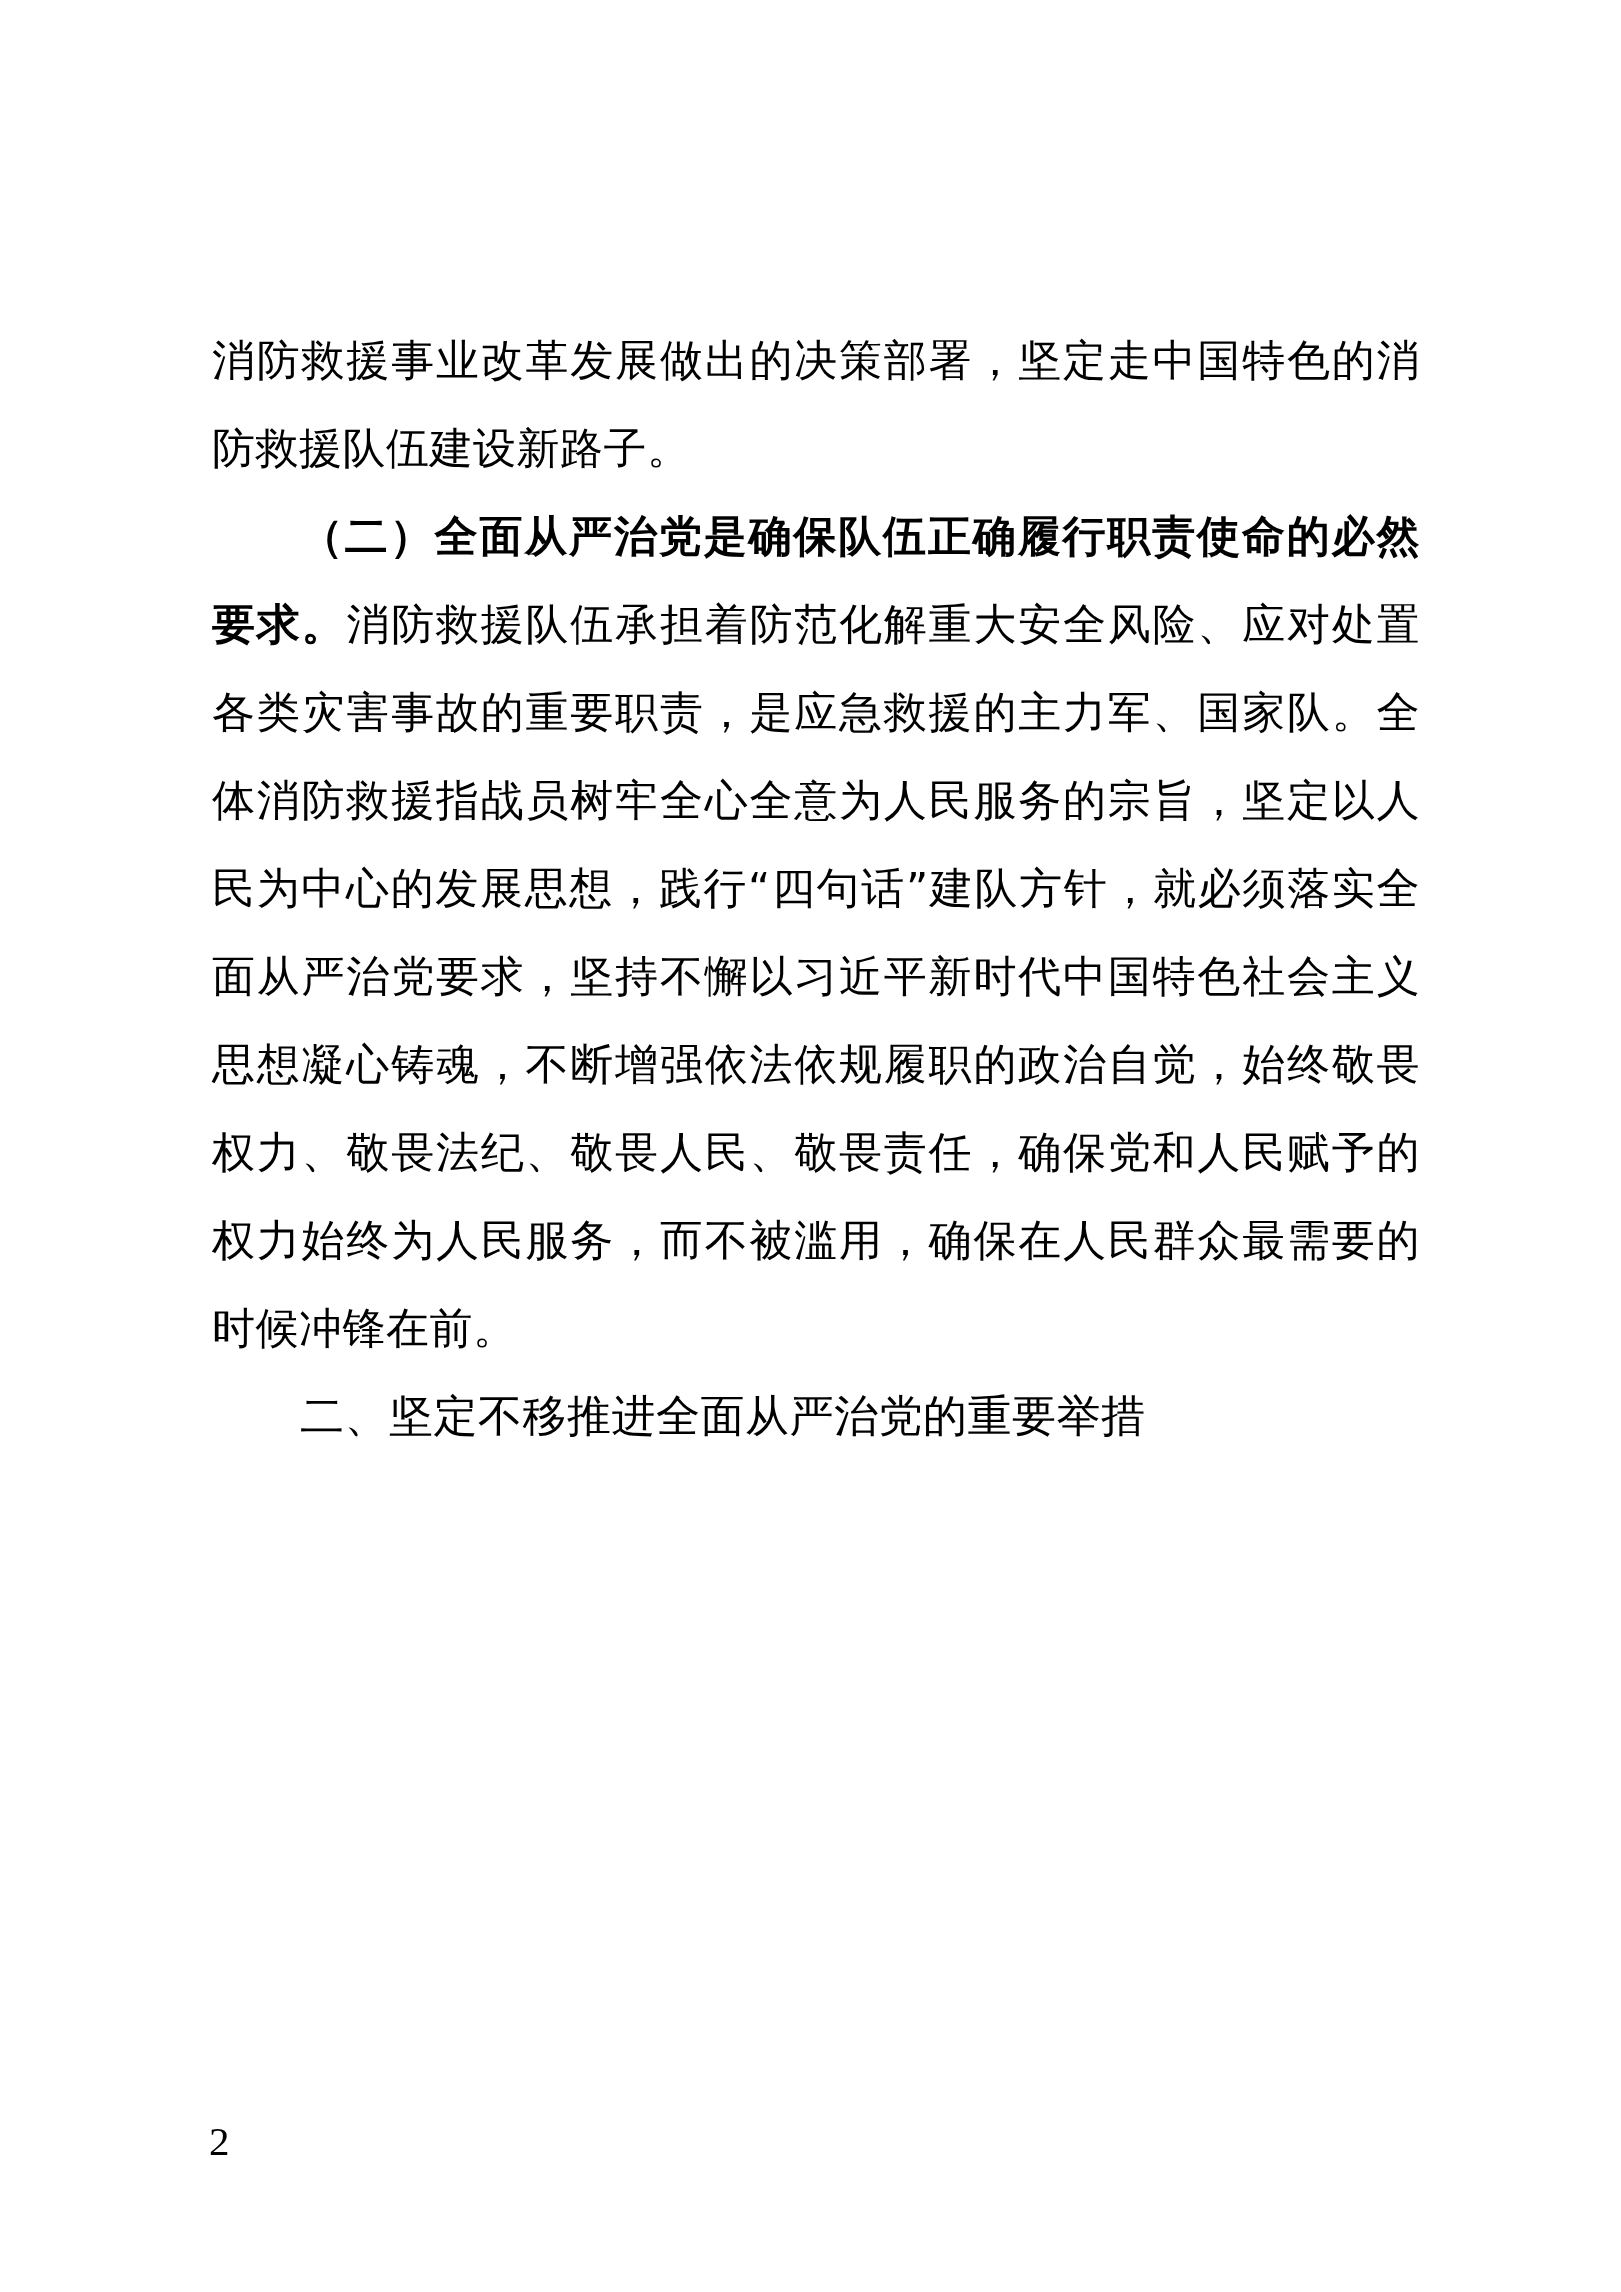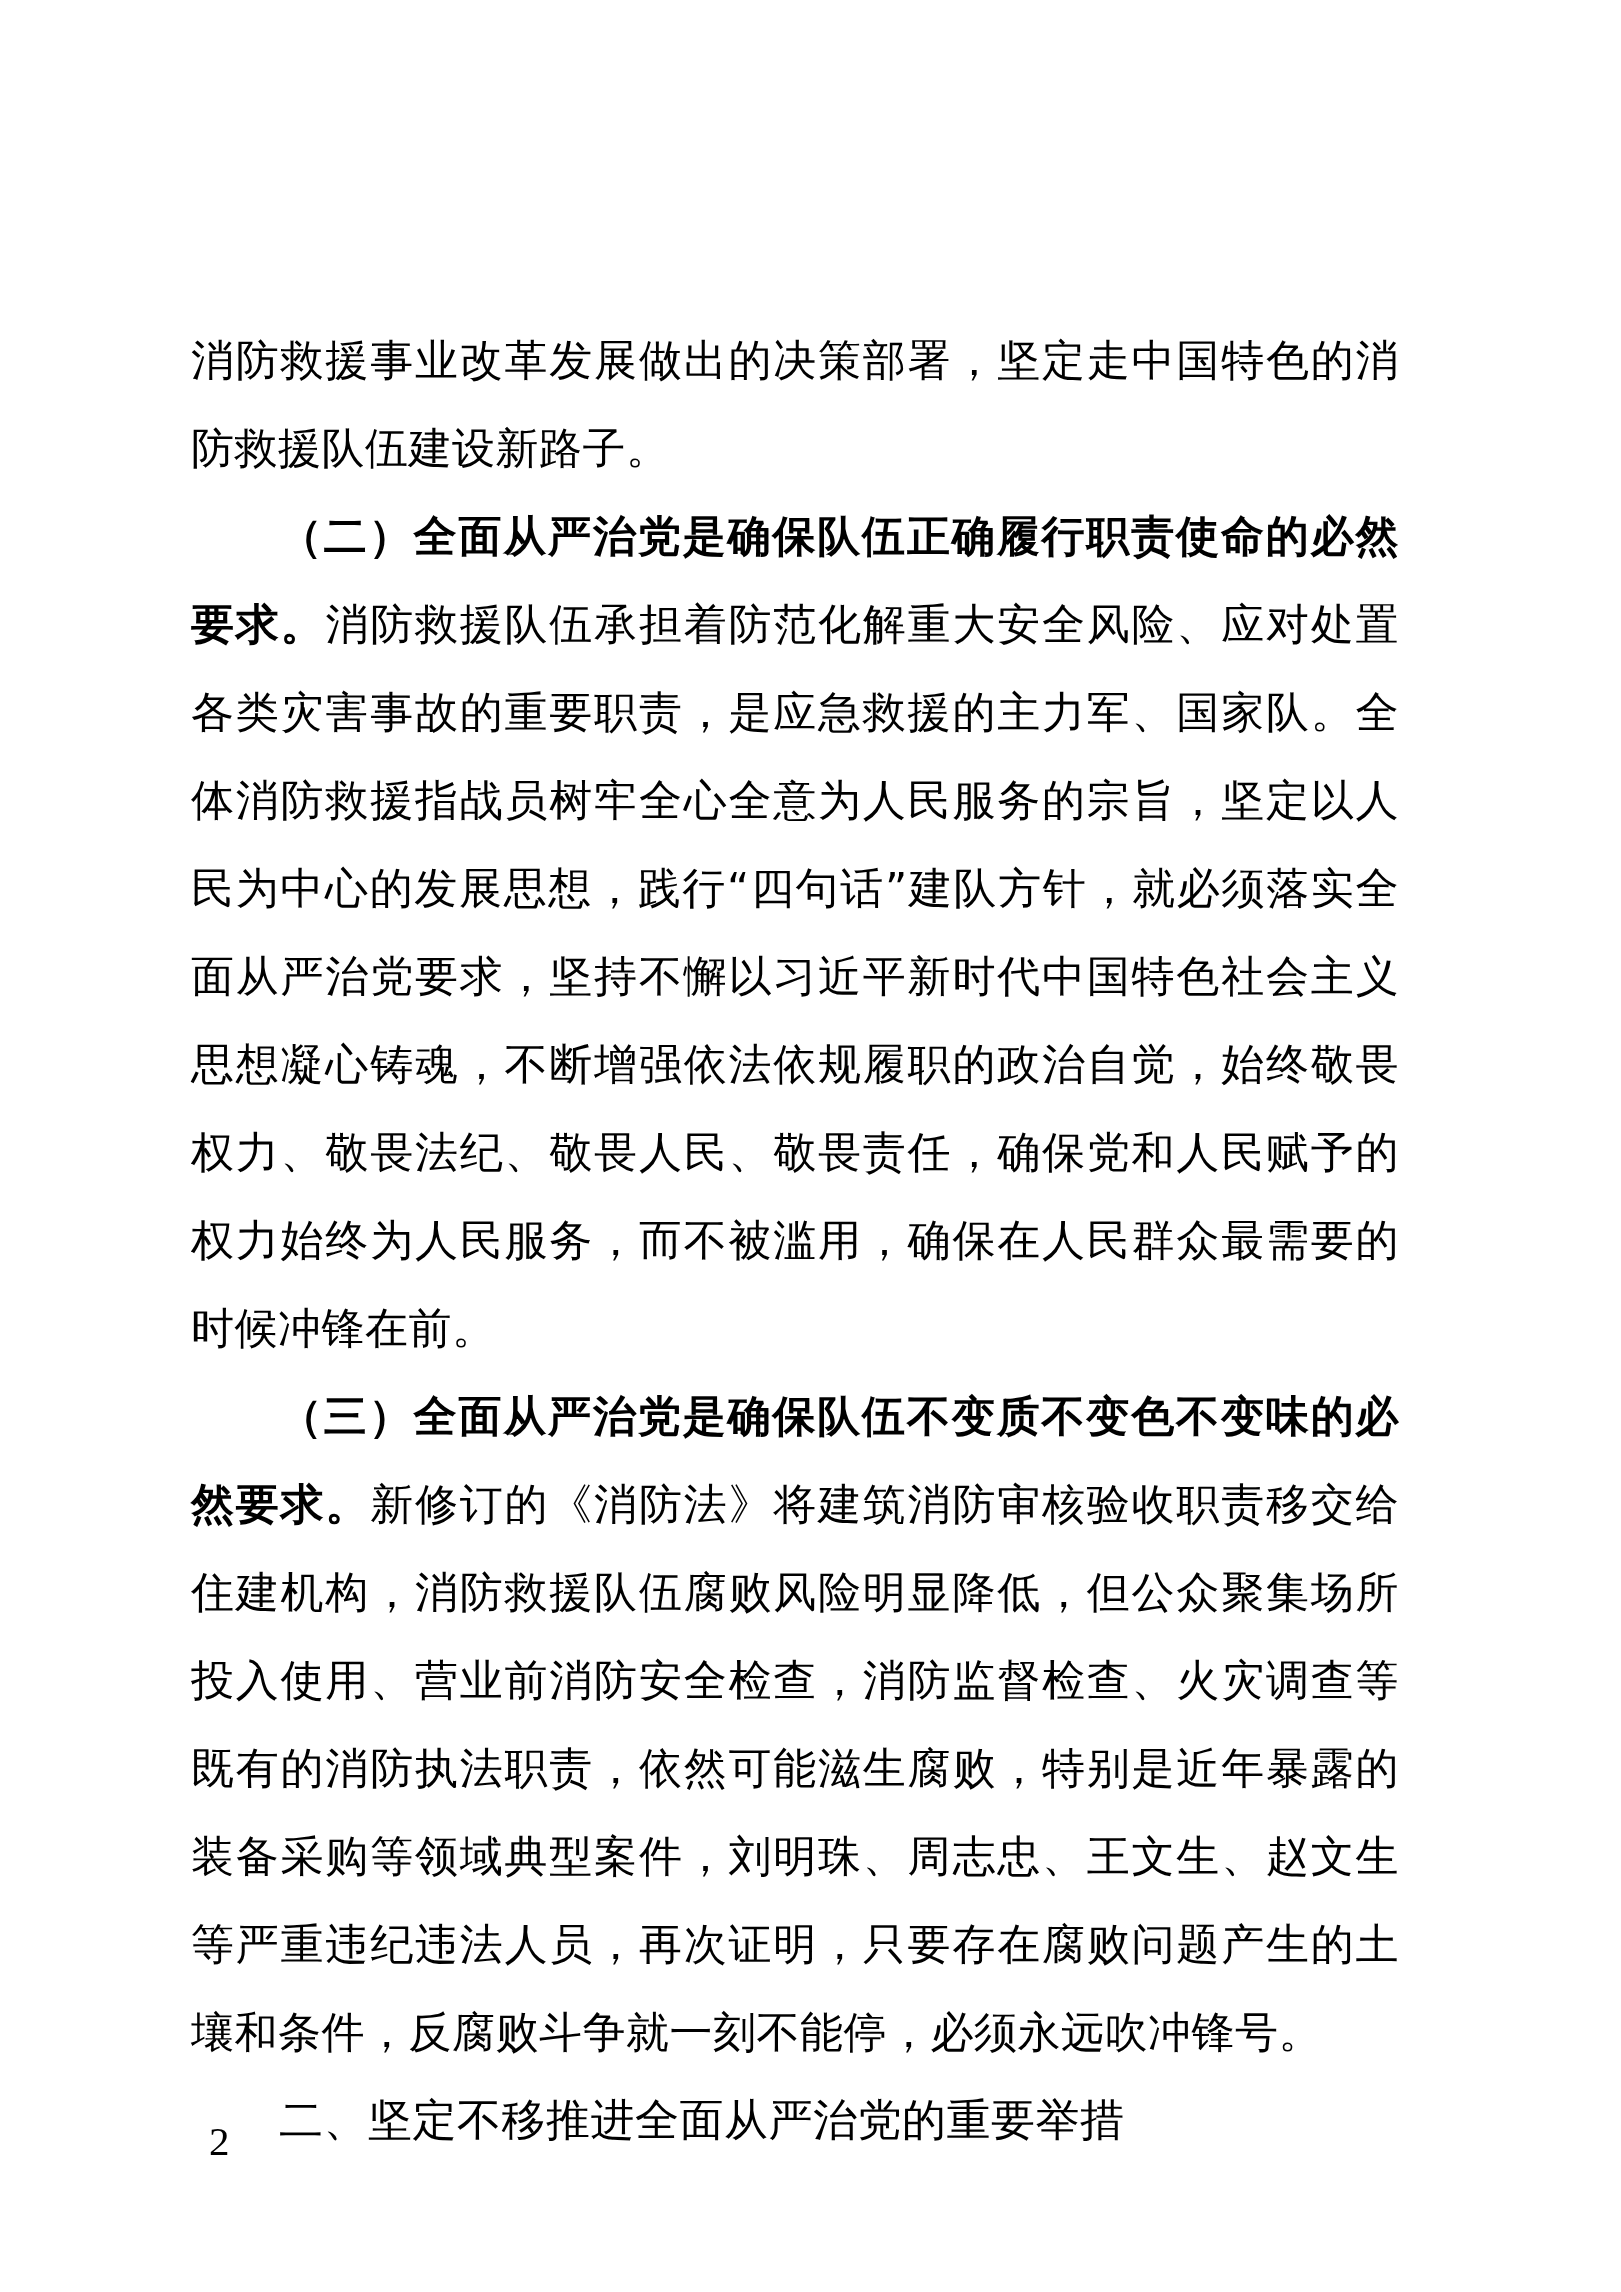--- a/index.html
+++ b/index.html
@@ -10,21 +10,21 @@
     body {
       width: 1621px;
       height: 2293px;
       position: relative;
       overflow: hidden;
       color: #000000;
       font-family: "DejaVu Sans", "Liberation Sans", sans-serif;
     }
     .page {
       position: absolute;
-      left: 191px;
+      left: 212px;
       top: 316px;
       width: 1208px;
     }
     .para {
       margin: 0;
       font-size: 43px;
       line-height: 88px;
       text-align: justify;
       text-justify: inter-character;
       word-break: break-all;
@@ -55,20 +55,17 @@
 </head>
 <body>
 
 <div class="page">
   <p class="para">
     <span>消防救援事业改革发展做出的决策部署，坚定走中国特色的消防救援队伍建设新路子。</span>
   </p>
   <p class="para indent">
     <span class="lead">（二）全面从严治党是确保队伍正确履行职责使命的必然要求。</span><span>消防救援队伍承担着防范化解重大安全风险、应对处置各类灾害事故的重要职责，是应急救援的主力军、国家队。全体消防救援指战员树牢全心全意为人民服务的宗旨，坚定以人民为中心的发展思想，践行“四句话”建队方针，就必须落实全面从严治党要求，坚持不懈以习近平新时代中国特色社会主义思想凝心铸魂，不断增强依法依规履职的政治自觉，始终敬畏权力、敬畏法纪、敬畏人民、敬畏责任，确保党和人民赋予的权力始终为人民服务，而不被滥用，确保在人民群众最需要的时候冲锋在前。</span>
   </p>
-  <p class="para indent">
-    <span class="lead">（三）全面从严治党是确保队伍不变质不变色不变味的必然要求。</span><span>新修订的《消防法》将建筑消防审核验收职责移交给住建机构，消防救援队伍腐败风险明显降低，但公众聚集场所投入使用、营业前消防安全检查，消防监督检查、火灾调查等既有的消防执法职责，依然可能滋生腐败，特别是近年暴露的装备采购等领域典型案件，刘明珠、周志忠、王文生、赵文生等严重违纪违法人员，再次证明，只要存在腐败问题产生的土壤和条件，反腐败斗争就一刻不能停，必须永远吹冲锋号。</span>
-  </p>
   <p class="heading">二、坚定不移推进全面从严治党的重要举措</p>
 </div>
 
 <div class="page-number">2</div>
 
 
 </body></html>

